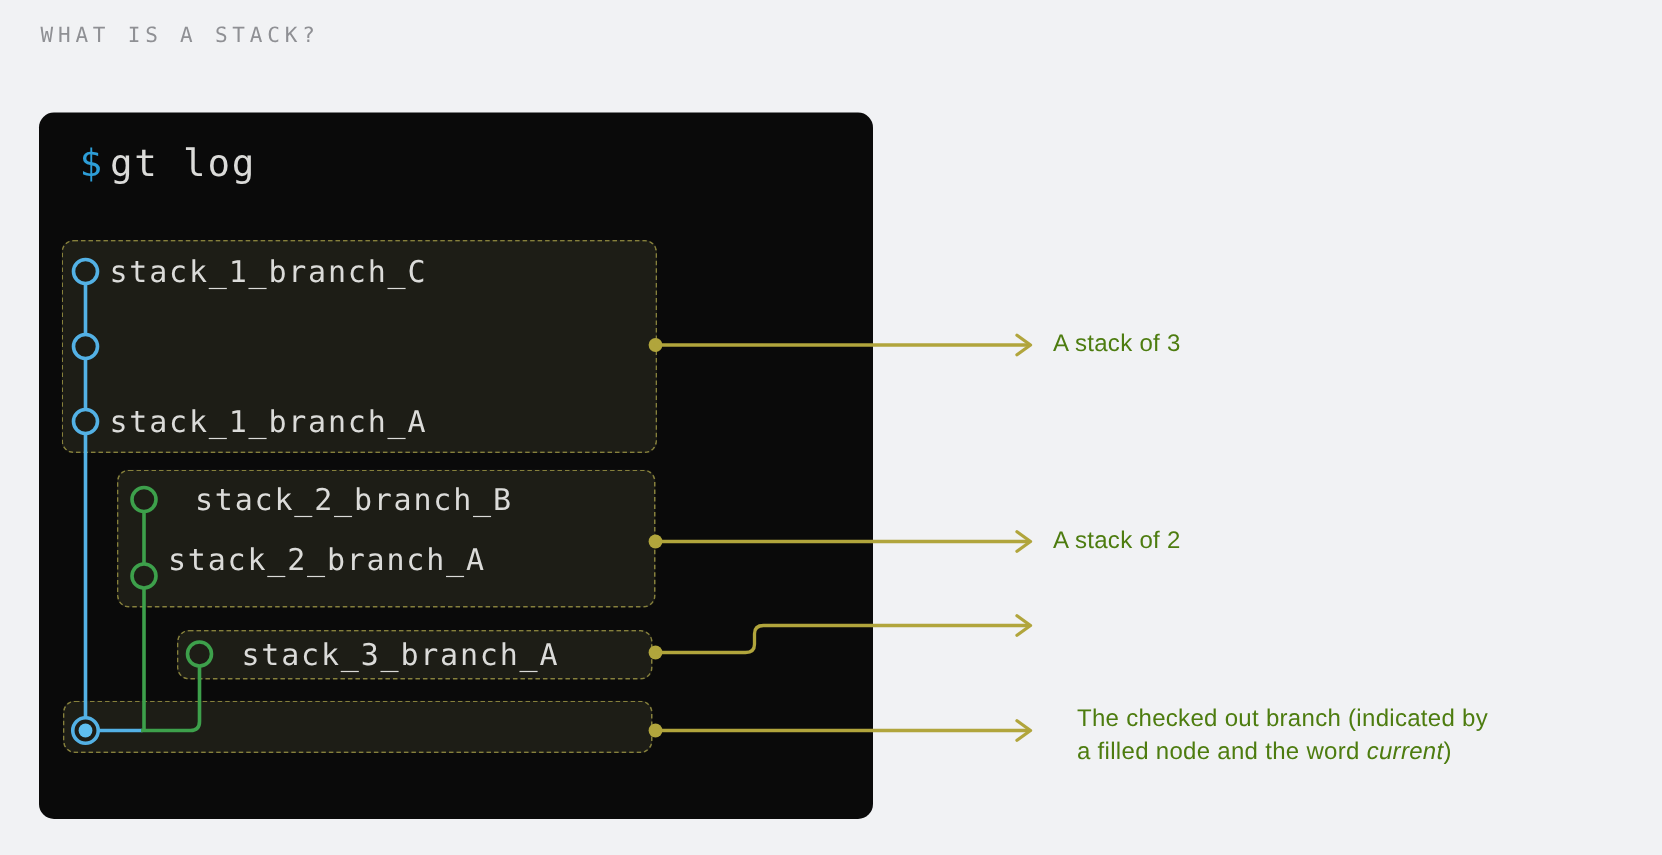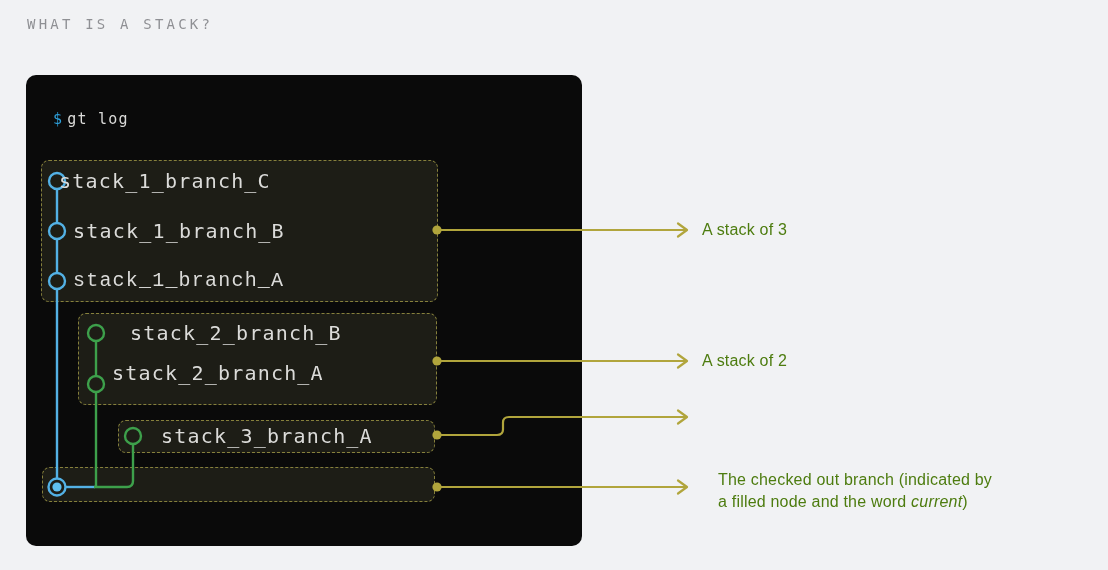--- a/index.html
+++ b/index.html
@@ -14,21 +14,21 @@
   }
 
   .terminal {
     position:absolute; left:26px; top:75px; width:556px; height:471px;
     background:#0a0a0a; border-radius:10px;
   }
 
   .prompt {
     position:absolute; left:53px; top:96px;
     font-family:"DejaVu Sans Mono", monospace;
-    font-size:15px; letter-spacing:1.2px; line-height:26px;margin-top:10px;
+    font-size:25px; letter-spacing:1.2px; line-height:26px;
   }
   .prompt .dollar { color:#2d9ed8; }
   .prompt .cmd { color:#dbdbd9; margin-left:4px; }
 
   .stack-box {
     position:absolute; background:#1d1d16;
     border:1.5px dashed #86803c; border-radius:8px;
   }
   .box1 { left:41px;  top:160px; width:397px; height:142px; }
   .box2 { left:78px;  top:313px; width:359px; height:92px;  }
@@ -120,23 +120,22 @@
         <path d="M437,487 H686"></path>
         <path d="M678,480.5 L687,487 L678,493.5"></path>
       </g>
     </g>
   </svg>
 
   <div class="prompt">
     <span class="dollar">$</span><span class="cmd">gt log</span>
   </div>
 
-  <div class="branch-label" style="left:59px;  top:168px;">stack_1_branch_C</div>
-  <div class="branch-label" style="left:73px;  top:218px;">stack_1_branch_B</div>
-  <div class="branch-label" style="left:73px;  top:268px;font-family:Liberation Mono, monospace;">stack_1_branch_A</div>
+  <div class="branch-label" style="left:73px;  top:168px;">stack_1_branch_C</div>
+  <div class="branch-label" style="left:73px;  top:268px;">stack_1_branch_A</div>
   <div class="branch-label" style="left:130px; top:320px;">stack_2_branch_B</div>
   <div class="branch-label" style="left:112px; top:360px;">stack_2_branch_A</div>
   <div class="branch-label" style="left:161px; top:423px;">stack_3_branch_A</div>
 
   <div class="annotation a1">A stack of 3</div>
   <div class="annotation a2">A stack of 2</div>
   <div class="annotation a4"><span>The checked out branch (indicated by</span><br><span>a filled node and the word </span><i>current</i><span>)</span></div>
 
 </div>
 

